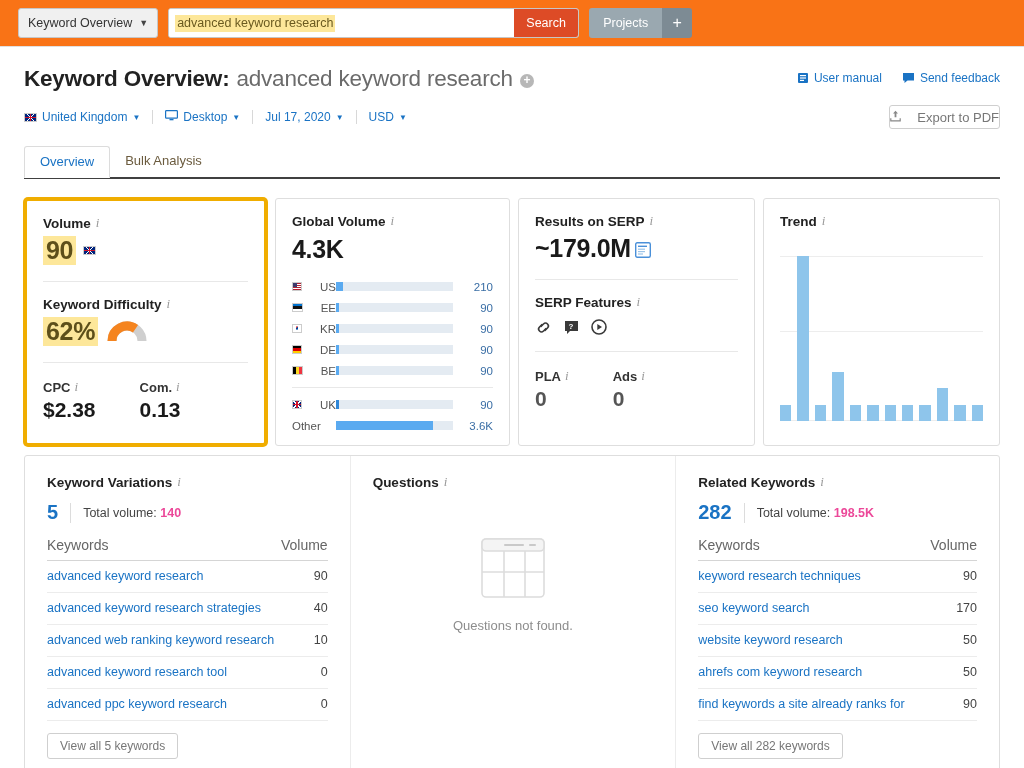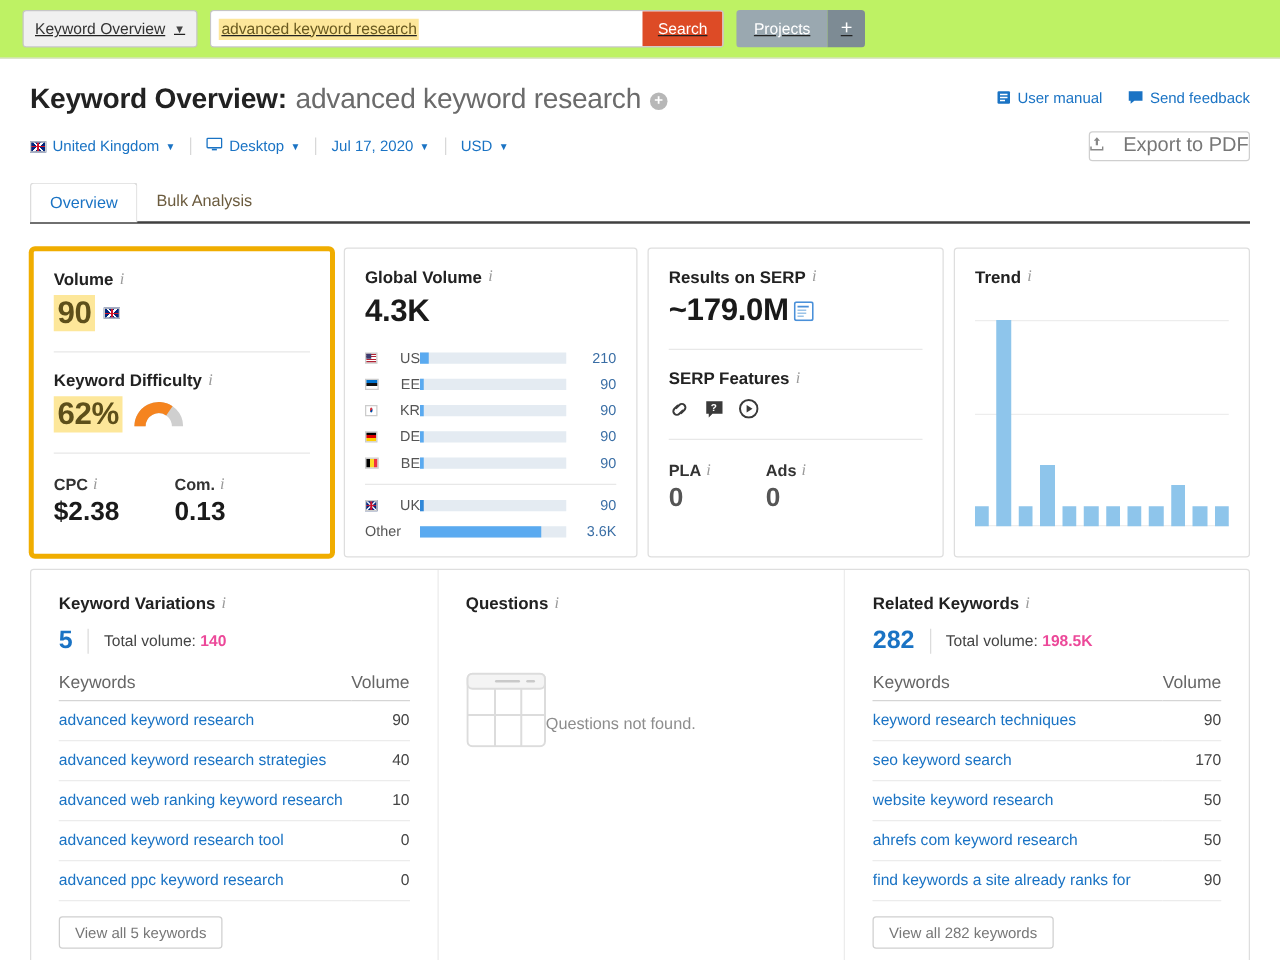--- a/index.html
+++ b/index.html
@@ -7,26 +7,25 @@
     width: 1024px; height: 768px;
     font-family: "Liberation Sans", sans-serif;
     background: #ffffff;
     overflow: hidden;
     color: #222;
   }
 
   
   .topbar {
     height: 47px;
-    background: #bef264;
+    background: #f97316;
     border-bottom: 1px solid #e0e0e0;
     display: flex; align-items: center;
     padding: 0 18px;
     gap: 10px;
-    text-decoration: underline;
   }
   .kw-select {
     height: 30px;
     min-width: 132px;
     background: #f0f0f0;
     border: 1px solid #c6c6c6;
     border-radius: 3px;
     display: flex; align-items: center; justify-content: space-between;
     padding: 0 9px;
     font-size: 12.5px;
@@ -121,21 +120,21 @@
     color: #1a73c4; cursor: pointer;
     padding: 0 12px;
   }
   .filt:first-child { padding-left: 0; }
   .filt .chev { font-size: 8px; }
   .sep { width: 1px; height: 14px; background: #d8d8d8; }
   .exportwrap { margin-left: auto; }
   .exportbtn {
     height: 24px; padding: 0 0;
     border: 1px solid #cfcfcf; border-radius: 3px;
-    background: #fff; color: #777; font-size: 16px;
+    background: #fff; color: #777; font-size: 13px;
     display: flex; align-items: center; gap: 16px; cursor: pointer;
     font-family: inherit;
   }
 
   
   .flag-uk {
     width: 13px; height: 9px; display: inline-block;
     background:
       linear-gradient(to bottom, transparent 43%, #cf142b 43%, #cf142b 57%, transparent 57%),
       linear-gradient(to right, transparent 43%, #cf142b 43%, #cf142b 57%, transparent 57%),
@@ -264,21 +263,21 @@
 
   .viewall {
     margin-top: 12px;
     height: 26px; padding: 0 12px;
     border: 1px solid #cfcfcf; border-radius: 3px;
     background: #fff; color: #777; font-size: 12px;
     display: inline-flex; align-items: center; cursor: pointer;
     font-family: inherit;
   }
 
-  .empty { display: flex; flex-direction: row; align-items: center; margin-top: 48px; }
+  .empty { display: flex; flex-direction: column; align-items: center; margin-top: 48px; }
   .empty .msg { font-size: 13px; color: #8d8d8d; margin-top: 16px; }
 </style>
 </head>
 <body>
 
 <div class="topbar">
   <div class="kw-select">
     <span>Keyword Overview</span>
     <span class="chev">▼</span>
   </div>

